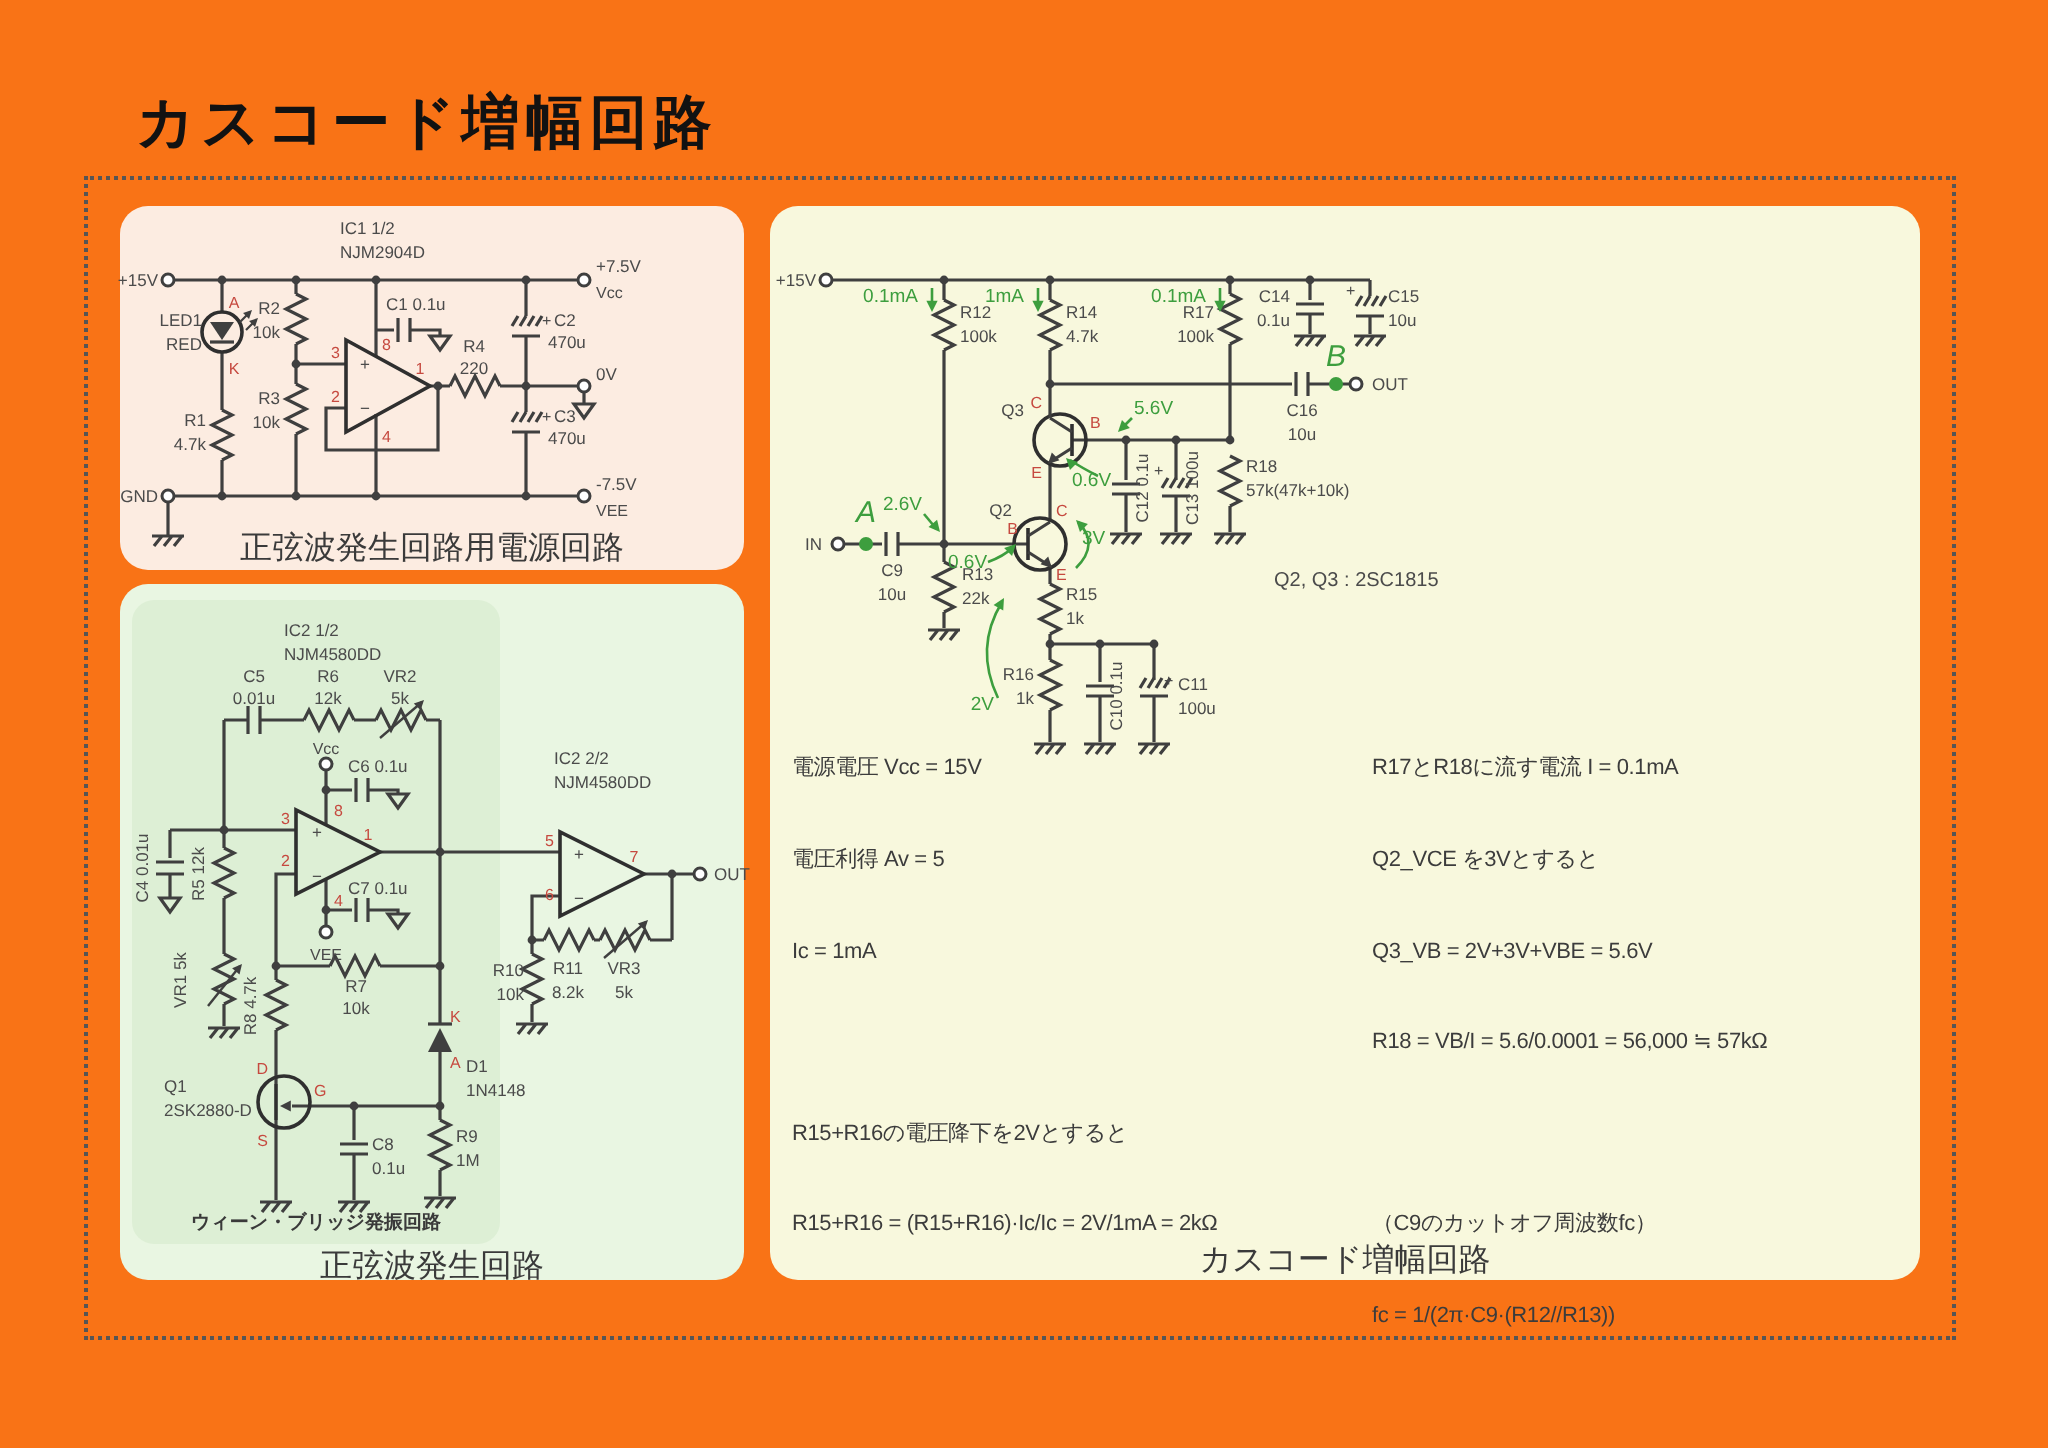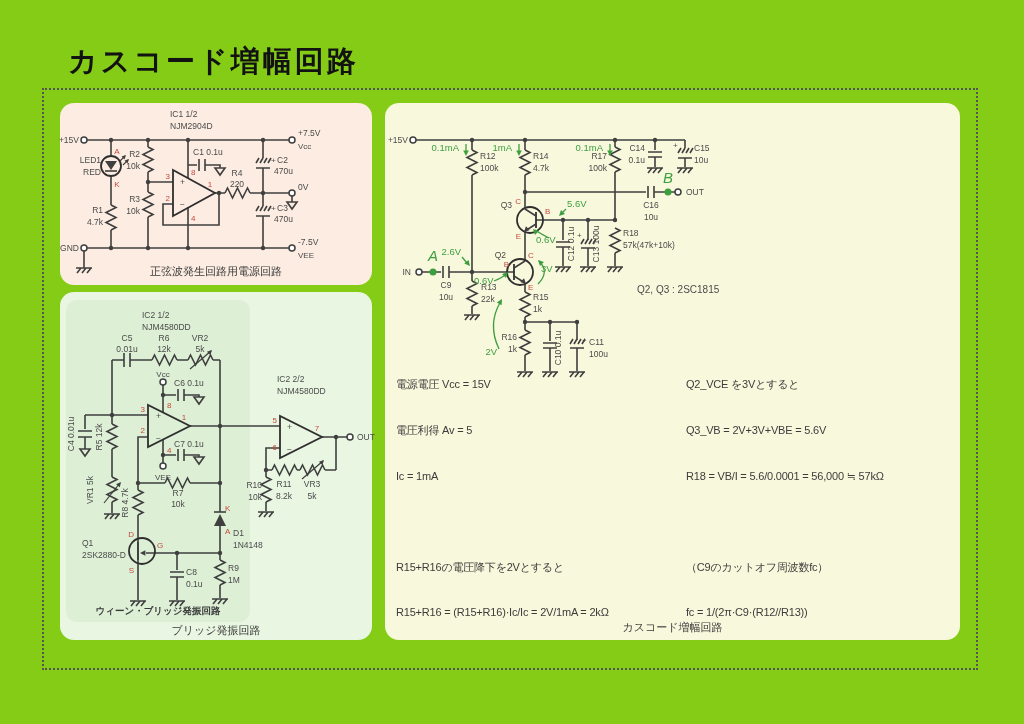--- a/index.html
+++ b/index.html
@@ -1,27 +1,27 @@
 <!DOCTYPE html>
 <html><head>
 <meta charset="utf-8">
 <style>
   html,body{margin:0;padding:0;background:#fff;}
-  #page{position:relative;width:1024px;height:724px;background:#84cc16;overflow:hidden;
+  #page{position:relative;width:1024px;height:724px;background:#f97316;overflow:hidden;
         font-family:"Liberation Sans","DejaVu Sans",sans-serif;}
   #title{position:absolute;left:68px;top:42px;font-family:"Liberation Serif","DejaVu Serif",serif;
          font-size:29px;font-weight:700;letter-spacing:3px;color:#121212;}
   #dotted-border{position:absolute;left:42px;top:88px;width:936px;height:582px;
          border:2px dotted #555;box-sizing:border-box;}
   .panel{position:absolute;border-radius:14px;}
   #panel-psu{left:60px;top:103px;width:312px;height:182px;background:#fcece1;}
   #panel-osc{left:60px;top:292px;width:312px;height:348px;background:#e9f6e2;}
   #panel-osc-inner{left:66px;top:300px;width:184px;height:322px;background:#ddefd5;border-radius:11px;}
   #panel-casc{left:385px;top:103px;width:575px;height:537px;background:#f8f8dd;}
-  .caption{position:absolute;text-align:center;color:#3a3a3a;font-size:11px;}
+  .caption{position:absolute;text-align:center;color:#3a3a3a;font-size:16px;}
   #cap-psu{left:60px;top:264px;width:312px;}
   #cap-osc-inner{left:66px;top:605px;width:184px;font-size:9.5px;font-weight:bold;}
   #cap-osc{left:60px;top:623px;width:312px;}
   #cap-casc{left:385px;top:620px;width:575px;}
   .notes{position:absolute;color:#3c3c3c;font-size:11px;line-height:15.2px;white-space:pre;
          letter-spacing:-0.2px;}
   #notes-left{left:383px;top:347px;}
   #notes-right{left:673px;top:347px;}
   .note-line{min-height:15.2px;margin-left:13px;}
   #circuit{position:absolute;left:0;top:0;}
@@ -500,38 +500,39 @@
       <text transform="translate(561,348) rotate(-90)" text-anchor="middle">C10 0.1u</text>
       <text class="s8" x="582" y="343">+</text>
       <text x="589" y="345">C11</text>
       <text x="589" y="357">100u</text>
       <text class="grn" x="497" y="355" text-anchor="end">2V</text>
     </g>
   </svg>
 
   <div id="cap-psu" class="caption">正弦波発生回路用電源回路</div>
   <div id="cap-osc-inner" class="caption">ウィーン・ブリッジ発振回路</div>
-  <div id="cap-osc" class="caption">ブリッジ発振回路</div>
+  <div id="cap-osc" class="caption">正弦波発生回路</div>
   <div id="cap-casc" class="caption">カスコード増幅回路</div>
 
   <div id="notes-left" class="notes">
     <div class="note-line">電源電圧 Vcc = 15V</div>
     <div class="note-line">電圧利得 Av = 5</div>
     <div class="note-line">Ic = 1mA</div>
     <div class="note-line"></div>
     <div class="note-line">R15+R16の電圧降下を2Vとすると</div>
     <div class="note-line">R15+R16 = (R15+R16)·Ic/Ic = 2V/1mA = 2kΩ</div>
     
     
     
     
     
     
   </div>
   <div id="notes-right" class="notes">
+    <div class="note-line">R17とR18に流す電流 I = 0.1mA</div>
     <div class="note-line">Q2_VCE を3Vとすると</div>
     <div class="note-line">Q3_VB = 2V+3V+VBE = 5.6V</div>
     <div class="note-line">R18 = VB/I = 5.6/0.0001 = 56,000 ≒ 57kΩ</div>
     <div class="note-line"></div>
     <div class="note-line">（C9のカットオフ周波数fc）</div>
     <div class="note-line">fc = 1/(2π·C9·(R12//R13))</div>
     
     
     
     

